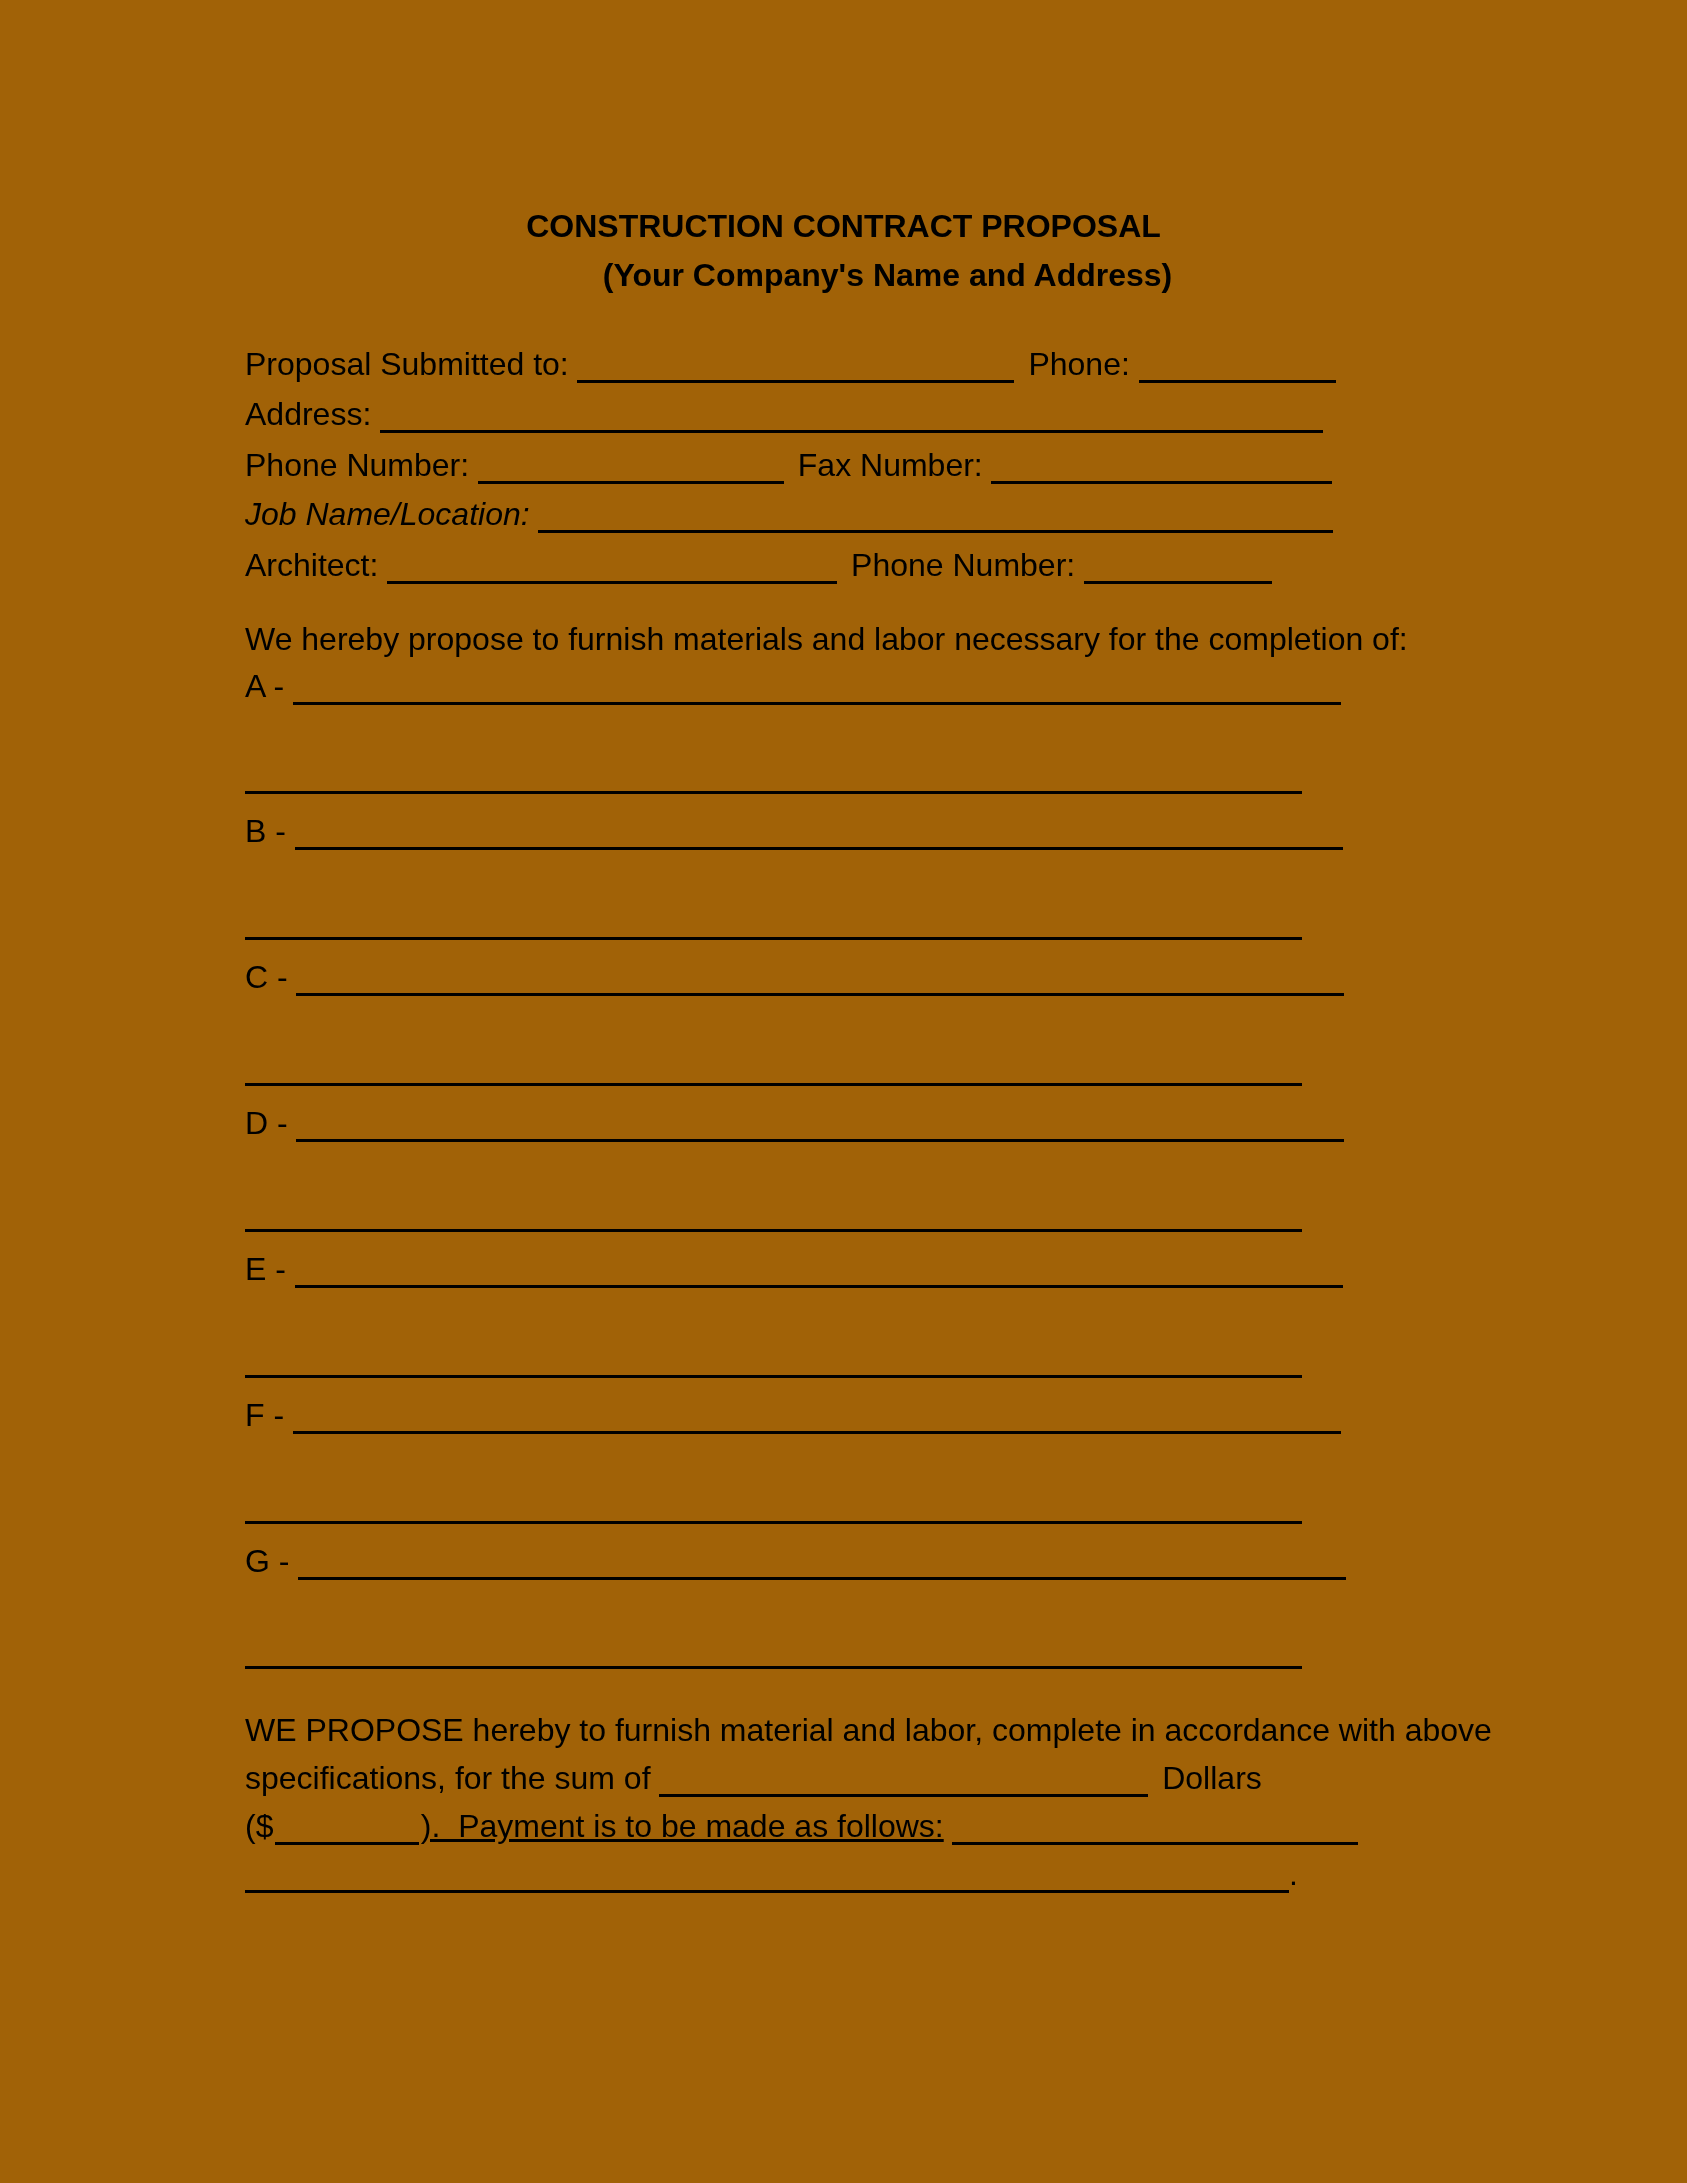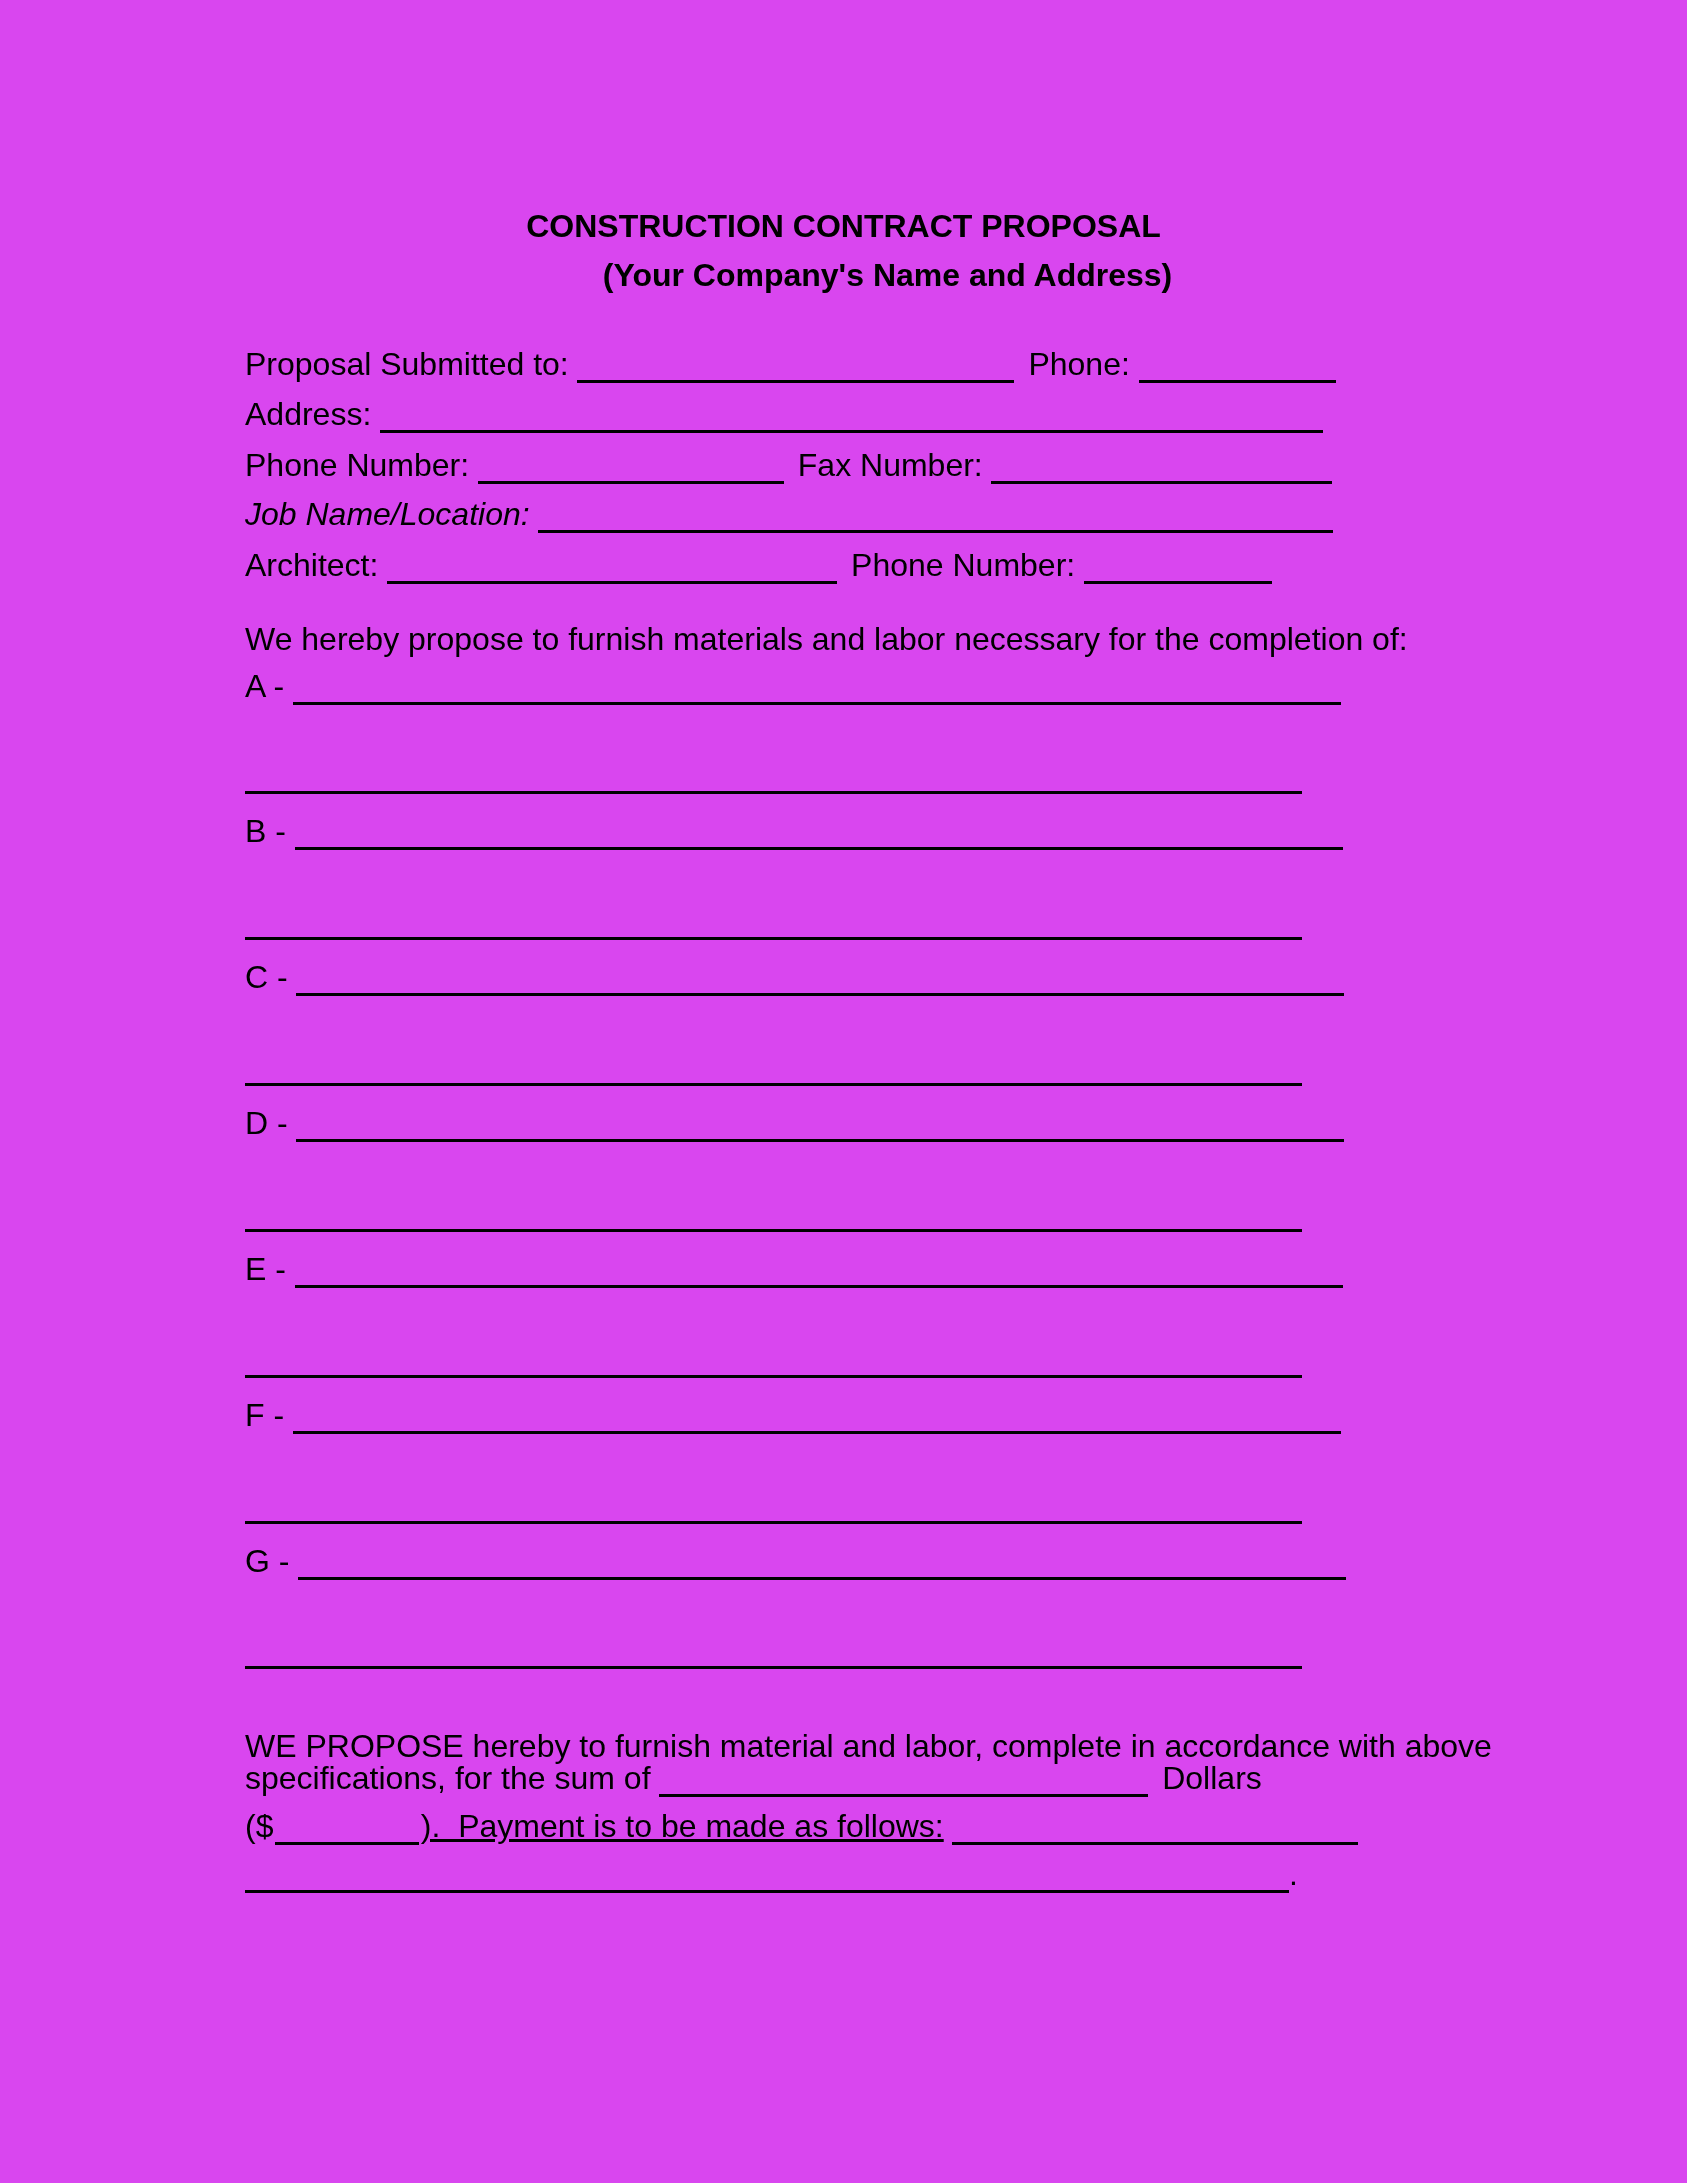--- a/index.html
+++ b/index.html
@@ -4,21 +4,21 @@
 <style>
   html, body {
     margin: 0;
     padding: 0;
     background: #ffffff;
   }
   .page {
     position: relative;
     width: 1687px;
     height: 2184px;
-    background: #d946ef;
+    background: #a16207;
     color: #000000;
     font-family: "Liberation Sans", sans-serif;
     font-size: 32px;
     line-height: 40px;
     overflow: hidden;
   }
   .abs { position: absolute; }
   .centered { left: 0; width: 100%; text-align: center; }
   .bold { font-weight: bold; }
   .row { left: 245px; width: 1127px; white-space: nowrap; }
@@ -109,21 +109,21 @@
   <div class="abs row" style="top:1395px;">
     <span>F -</span><span class="fill wletter"></span>
   </div>
   <div class="rule" style="top:1521px; width:1057px;"></div>
 
   <div class="abs row" style="top:1541px;">
     <span>G -</span><span class="fill wletter"></span>
   </div>
   <div class="rule" style="top:1666px; width:1057px;"></div>
 
-  <div class="abs row" style="top:1710px;margin-top:16px;">WE PROPOSE hereby to furnish material and labor, complete in accordance with above</div>
+  <div class="abs row" style="top:1710px;">WE PROPOSE hereby to furnish material and labor, complete in accordance with above</div>
 
   <div class="abs row" style="top:1758px;">
     <span>specifications, for the sum of</span><span class="fill w560"></span><span class="lbl2">Dollars</span>
   </div>
 
   <div class="abs row" style="top:1806px;">
     <span>($</span><span class="fill w165"></span><span class="pre">).  Payment is to be made as follows:</span><span class="fill w465"></span>
   </div>
 
   <div class="abs row" style="top:1854px;">

